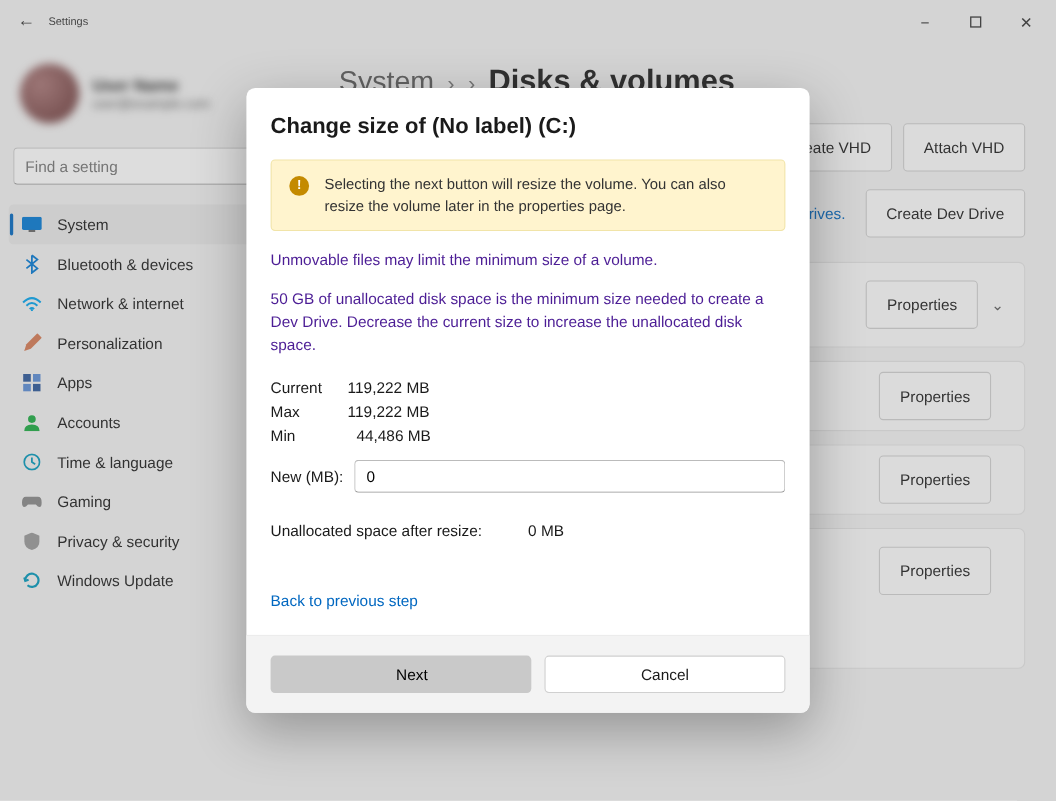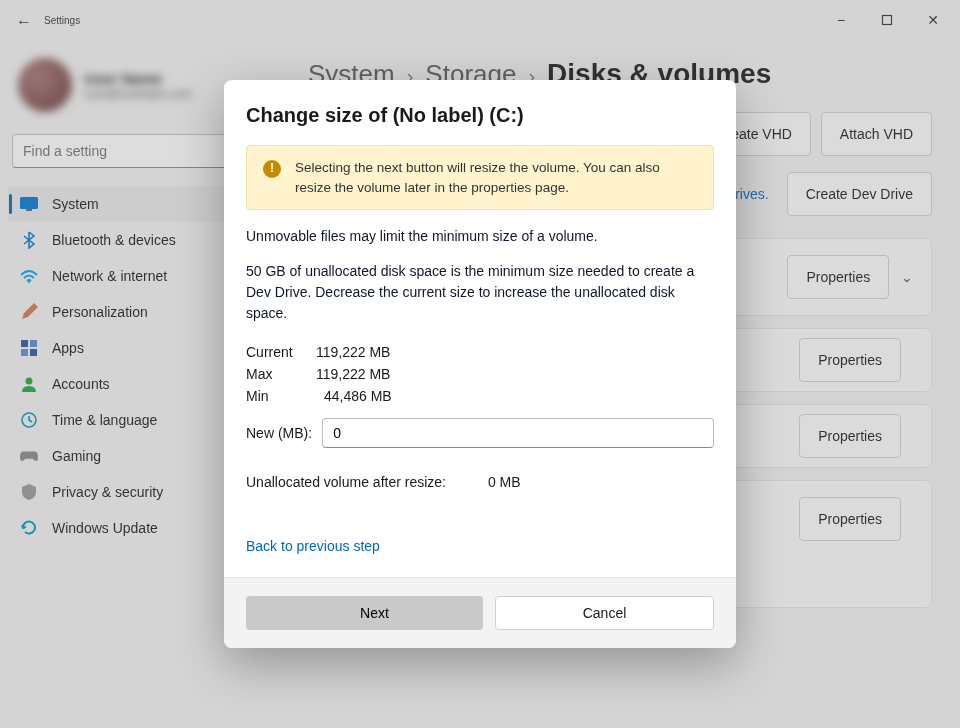--- a/index.html
+++ b/index.html
@@ -124,21 +124,21 @@
   }
   .dialog-inner { padding: 0 22px; flex:1; overflow:auto;}
   .dialog h2 { font-size:20px; font-weight:600; margin-bottom:18px;}
   .infobar {
     display:flex; gap:14px; align-items:flex-start;
     background:#fff4ce; border:1px solid #f1e4a8; border-radius:4px;
     padding:12px 16px; font-size:13.5px; color:#333;
     line-height:1.45; margin-bottom:16px;
   }
   .infobar .iicon { width:18px;height:18px;border-radius:50%;background:#c48a00;color:#fff;font-size:12px;font-weight:700;display:flex;align-items:center;justify-content:center; flex-shrink:0; margin-top:2px;}
-  .dialog p { font-size:14px; line-height:1.5; color:#0f172a; margin-bottom:14px;}
+  .dialog p { font-size:14px; line-height:1.5; color:#4c1d95; margin-bottom:14px;}
   .kv-table { font-size:14px; margin-top: 20px; }
   .kv-table .row { display:flex; margin-bottom:6px; align-items:center;}
   .kv-table .k { width:70px; }
   .kv-table .v { }
   .new-row { display:flex; align-items:center; gap:10px; margin-top:14px;}
   .new-row label { font-size:14px; }
   .new-row input {
     flex:1; height:30px; border:1px solid #bbb; border-bottom:1.5px solid #888; border-radius:4px;
     padding:0 10px; font-size:14px;
   }
@@ -281,21 +281,20 @@
           </span>
         <span>Windows Update</span>
       </div>
     </div>
   </div>
 
   <div class="main">
     <div class="crumbs">
       <span>System</span>
       <span class="sep">›</span>
-      <span>Storage</span>
       <span class="sep">›</span>
       <span class="current">Disks &amp; volumes</span>
     </div>
 
     <div class="toprow">
       <div class="btn">Create VHD</div>
       <div class="btn">Attach VHD</div>
     </div>
     <div class="devrow">
       <span class="link">ut Dev Drives.</span>
@@ -350,21 +349,21 @@
       <div class="row">
           <span class="k">Min</span>
           <span class="v" style="padding-left:8px">44,486 MB</span>
         </div>
     </div>
     <div class="new-row">
       <label>New (MB):</label>
       <input value="0" style="">
     </div>
     <div class="unalloc">
-      <span>Unallocated volume after resize:</span>
+      <span>Unallocated space after resize:</span>
       <span class="uv">0 MB</span>
     </div>
     <a class="backlink">Back to previous step</a>
   </div>
   <div class="dialog-footer">
     <div class="fb primary">Next</div>
     <div class="fb secondary">Cancel</div>
   </div>
 </div>
 

